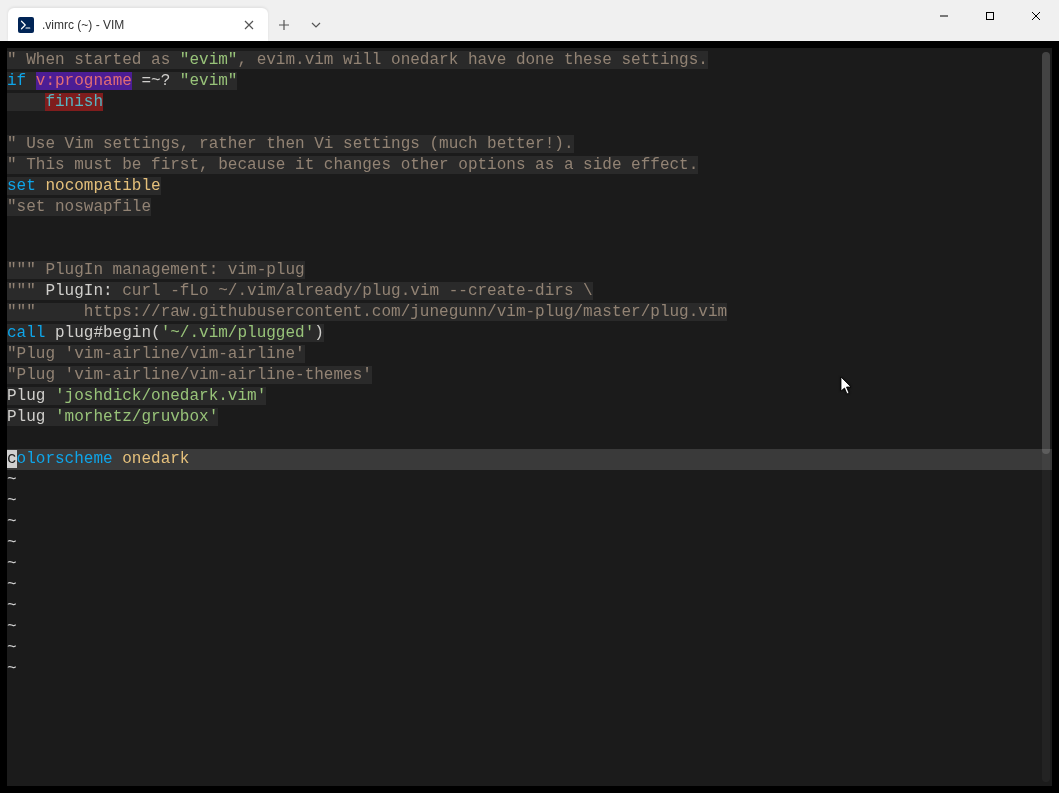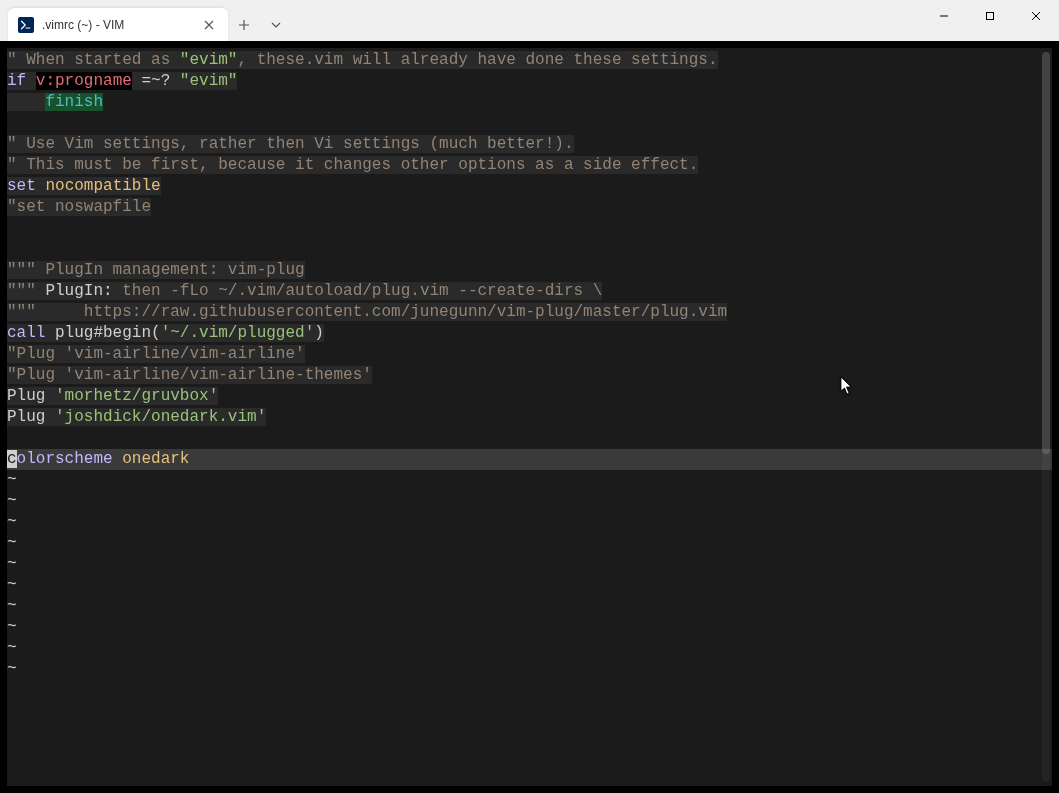--- a/index.html
+++ b/index.html
@@ -23,21 +23,21 @@
     display: flex;
     align-items: flex-end;
     padding-left: 8px;
   }
   .tab {
     background: #ffffff;
     border-top-left-radius: 6px;
     border-top-right-radius: 6px;
     box-shadow: 0 -1px 3px rgba(0,0,0,0.08);
     height: 33px;
-    width: 220px;
+    width: 260px;
     display: flex;
     align-items: center;
     padding: 4px 10px;
     font-size: 12px;
     color: #333;
     position: relative;
   }
   .tab-icon {
     width: 16px; height: 16px; margin-right: 8px;
     background: #012456;
@@ -81,26 +81,26 @@
     line-height: 21px;
     padding: 2px 0;
     overflow:hidden;
   }
   .terminal .line {
     white-space: pre;
     color: #d0d0d0;
   }
   
   .c-comment { color: #928374; background: #2a2a2a; }
-  .c-keyword { color: #c4b5fd; background: #2a2a2a; }
+  .c-keyword { color: #0ea5e9; background: #2a2a2a; }
   .c-string { color: #98c379; background: #2a2a2a; }
   .c-ident { color: #e5c07b; background: #2a2a2a; margin-top: 40px; }
-  .c-cyan { color: #56b6c2; background: #14532d; text-align: center; }
+  .c-cyan { color: #56b6c2; background: #7f1d1d; text-align: center; }
   .c-plain { color: #d0cfcc; background: #2a2a2a; }
-  .c-redkw { color:#e06c75; background:#000000; }
+  .c-redkw { color:#e06c75; background:#4c1d95; }
   .cursor-cell { background: #d0d0d0; color: #1b1b1b; }
   .cursor-line { background: #3a3a3a; }
   .tilde { color: #928374; }
   .scrollbar {
     position: absolute;
     right: 2px; top: 4px; bottom: 4px; width: 8px;
     background: rgba(255,255,255,0.04);
     border-radius: 4px;
   }
   .scrollbar-thumb {
@@ -159,38 +159,38 @@
     <div class="win-btn close">
       <svg viewBox="0 0 10 10">
           <path d="M1 1 L9 9 M9 1 L1 9" stroke="#000" stroke-width="1"></path>
         </svg>
     </div>
   </div>
 </div>
 
 <div class="terminal-wrapper">
   <div class="terminal" id="terminal">
-    <div class="line"><span class="seg c-comment">" When started as </span><span class="seg c-string">"evim"</span><span class="seg c-comment">, these.vim will already have done these settings.</span></div>
+    <div class="line"><span class="seg c-comment">" When started as </span><span class="seg c-string">"evim"</span><span class="seg c-comment">, evim.vim will onedark have done these settings.</span></div>
       <div class="line"><span class="seg c-keyword">if</span><span class="seg c-plain"> </span><span class="seg c-redkw">v:progname</span><span class="seg c-plain"> =~? </span><span class="seg c-string">"evim"</span></div>
       <div class="line"><span class="seg c-plain">    </span><span class="seg c-cyan">finish</span></div>
       <div class="line">&nbsp;</div>
       <div class="line"><span class="seg c-comment">" Use Vim settings, rather then Vi settings (much better!).</span></div>
       <div class="line"><span class="seg c-comment">" This must be first, because it changes other options as a side effect.</span></div>
       <div class="line"><span class="seg c-keyword">set</span><span class="seg c-plain"> </span><span class="seg c-ident">nocompatible</span></div>
       <div class="line"><span class="seg c-comment">"set noswapfile</span></div>
       <div class="line">&nbsp;</div>
       <div class="line">&nbsp;</div>
       <div class="line"><span class="seg c-comment">""" PlugIn management: vim-plug</span></div>
-      <div class="line"><span class="seg c-comment">""" </span><span class="seg c-plain">PlugIn:</span><span class="seg c-comment"> then -fLo ~/.vim/autoload/plug.vim --create-dirs \</span></div>
+      <div class="line"><span class="seg c-comment">""" </span><span class="seg c-plain">PlugIn:</span><span class="seg c-comment"> curl -fLo ~/.vim/already/plug.vim --create-dirs \</span></div>
       <div class="line"><span class="seg c-comment">"""     https://raw.githubusercontent.com/junegunn/vim-plug/master/plug.vim</span></div>
       <div class="line"><span class="seg c-keyword">call</span><span class="seg c-plain"> plug#begin(</span><span class="seg c-string">'~/.vim/plugged'</span><span class="seg c-plain">)</span></div>
       <div class="line"><span class="seg c-comment">"Plug 'vim-airline/vim-airline'</span></div>
       <div class="line"><span class="seg c-comment">"Plug 'vim-airline/vim-airline-themes'</span></div>
+      <div class="line"><span class="seg c-plain">Plug </span><span class="seg c-string">'joshdick/onedark.vim'</span></div>
       <div class="line"><span class="seg c-plain">Plug </span><span class="seg c-string">'morhetz/gruvbox'</span></div>
-      <div class="line"><span class="seg c-plain">Plug </span><span class="seg c-string">'joshdick/onedark.vim'</span></div>
       <div class="line">&nbsp;</div>
       <div class="line" style="background: rgb(58, 58, 58);"><span class="seg c-keyword cursor-line" style="background: rgb(58, 58, 58);"></span><span class="cursor-cell">c</span><span class="seg c-keyword cursor-line" style="background: rgb(58, 58, 58);">olorscheme</span><span class="seg c-plain cursor-line" style="background: rgb(58, 58, 58);"> </span><span class="seg c-ident cursor-line" style="background: rgb(58, 58, 58);">onedark</span></div>
       <div class="line tilde">~</div>
       <div class="line tilde">~</div>
       <div class="line tilde">~</div>
       <div class="line tilde">~</div>
       <div class="line tilde">~</div>
       <div class="line tilde">~</div>
       <div class="line tilde">~</div>
       <div class="line tilde">~</div>

